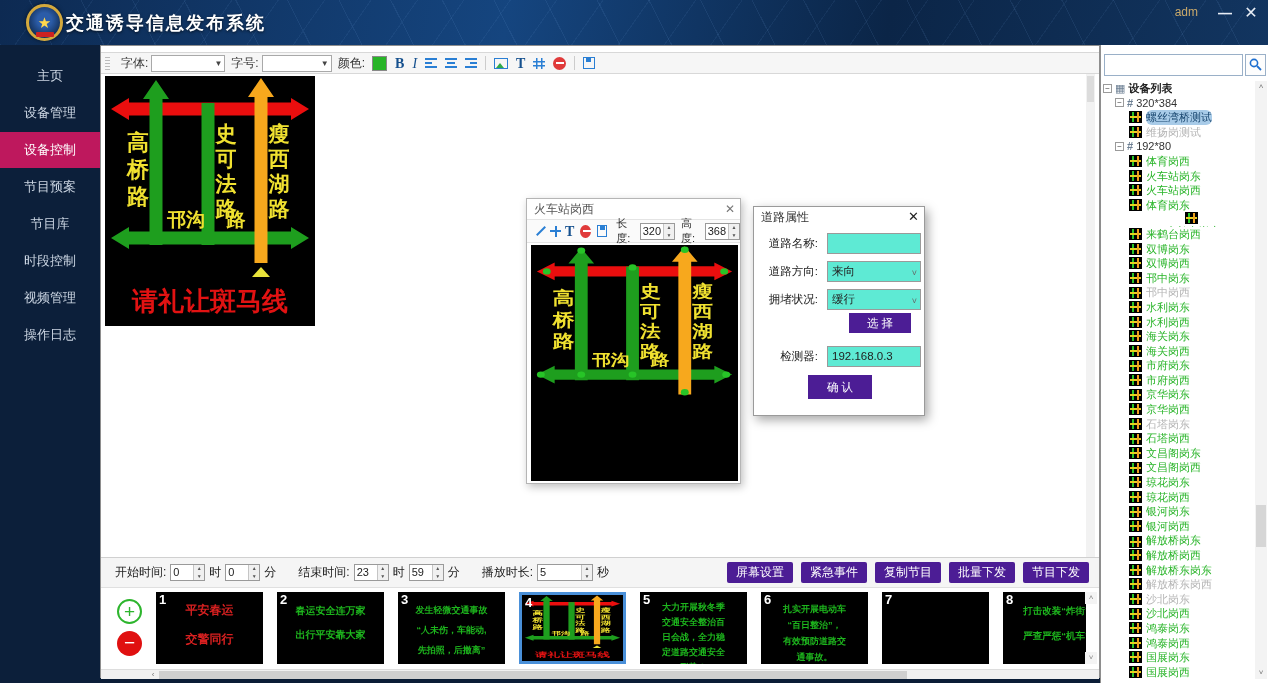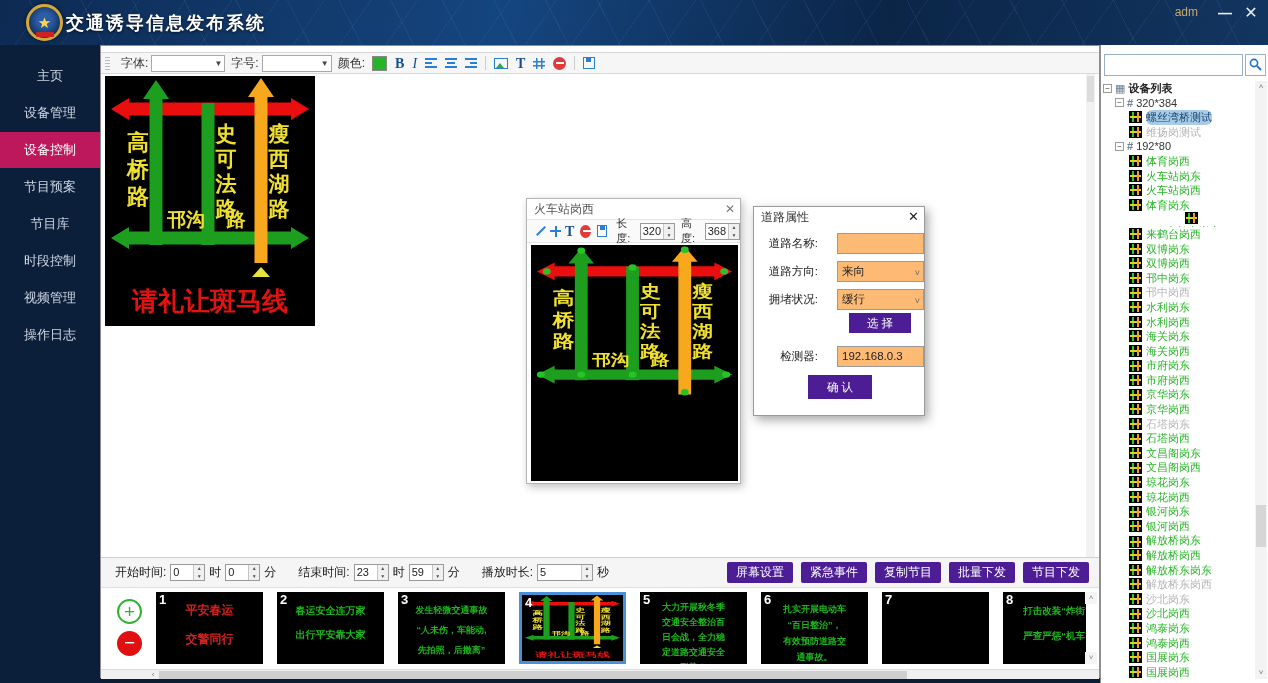--- a/index.html
+++ b/index.html
@@ -105,21 +105,21 @@
     line-height:7px; cursor:pointer; }
   .dlg1-canvas { position:absolute; left:4px; top:46px; width:207px; height:236px; background:#000; }
 
   
   .dlg2 { position:absolute; left:652px; top:160px; width:172px; height:210px; background:#fff;
     border:1px solid #9a9a9a; box-shadow:3px 4px 10px rgba(0,0,0,.35); font-size:12px; }
   .dlg2 .dlg-title { color:#333; }
   .dlg2 .dlg-close { color:#222; font-size:13px; }
   .frow { position:absolute; left:0; width:100%; height:22px; display:flex; align-items:center; }
   .flabel { width:64px; text-align:right; color:#222; font-size:11.5px; flex:none; }
-  .fctrl { margin-left:19px; width:94px; height:21px; border:1px solid #9a9a9a; background:#fdba74;
+  .fctrl { margin-left:9px; width:94px; height:21px; border:1px solid #9a9a9a; background:#5eead4;
     font-size:11.5px; line-height:19px; padding:0 4px; color:#222; position:relative; }
   .fctrl .caret { position:absolute; right:3px; top:2px; color:#666; font-size:9px; }
   .btn-blue { background:#4c1d95; color:#fff; border:none; font-size:11.5px; text-align:center;
     cursor:pointer; display:inline-block; }
   .dlg2-select { position:absolute; right:13px; top:106px; width:62px; height:20px; line-height:20px; }
   .dlg2-confirm { position:absolute; left:54px; top:168px; width:64px; height:24px; line-height:24px; }
 
   
   .sched { position:absolute; left:0; top:511px; width:998px; height:30px; background:#f5f5f5;
     border-top:1px solid #d0d0d0; display:flex; align-items:center; font-size:12px; color:#222;

